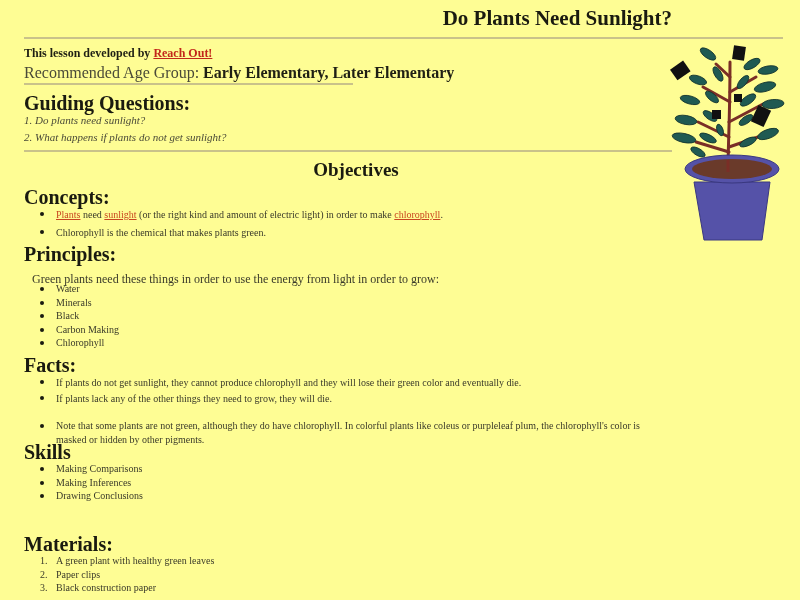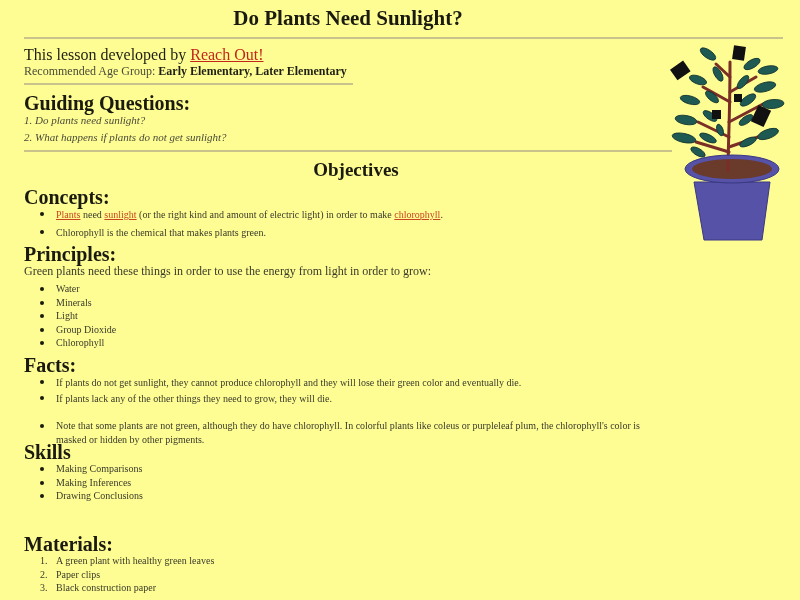--- a/index.html
+++ b/index.html
@@ -3,41 +3,41 @@
 <meta charset="utf-8">
 <style>
   html, body { margin: 0; padding: 0; }
   body {
     width: 800px; height: 600px; overflow: hidden;
     background: #fefd94;
     font-family: "Liberation Serif", "DejaVu Serif", serif;
     color: #2a2a1e;
     position: relative;
   }
-  .title-wrap { position: absolute; left: 24px; top: 6px; width: 648px; text-align: center; }
+  .title-wrap { position: absolute; left: 24px; top: 6px; width: 648px; text-align: right; }
   .title-wrap span { font-size: 21px; font-weight: bold; color: #1a1a10; }
   .rule { position: absolute; height: 0; border-top: 2px solid #c9c28a; }
   .abs { position: absolute; white-space: nowrap; }
-  .dev { font-size: 16px; font-weight: normal; color: #1f1f14; }
+  .dev { font-size: 12px; font-weight: bold; color: #1f1f14; }
   .dev a { color: #c2261b; text-decoration: underline; }
-  .age { font-size: 12px; color: #4a4a38; }
+  .age { font-size: 16px; color: #4a4a38; }
   .age b { color: #1f1f14; }
   h2 { margin: 0; font-size: 20px; font-weight: bold; color: #1a1a10; }
   h2.center { font-size: 19px; }
   .q { font-size: 11px; font-style: italic; color: #4a4a38; line-height: 17px; }
   ul, ol { margin: 0; padding: 0; list-style: none; }
   li { font-size: 10px; line-height: 13.5px; color: #3a3a2a; position: relative; padding-left: 32px; }
   ul li::before {
     content: ""; position: absolute; left: 16px; top: 5px;
     width: 4px; height: 4px; border-radius: 50%; background: #1a1a10;
   }
   ol li .num { position: absolute; left: 16px; top: 0; }
   li.spaced { line-height: 16px; }
   .linky { color: #c8461f; text-decoration: underline; }
-  p.txt { margin: 0; font-size: 12px; color: #3a3a2a; }
+  p.txt { margin: 8px; font-size: 12px; color: #3a3a2a; }
   .plant { position: absolute; left: 668px; top: 42px; width: 120px; height: 205px; }
 </style>
 </head>
 <body>
 
 <div class="title-wrap">
   <span>Do Plants Need Sunlight?</span>
 </div>
 <div class="rule" style="left:24px; top:37px; width:759px;"></div>
 
@@ -66,22 +66,22 @@
     <a href="#" class="linky">Plants</a><span> need </span><a href="#" class="linky">sunlight</a><span> (or the right kind and amount of electric light) in order to make </span><a href="#" class="linky">chlorophyll</a><span>.</span>
   </li>
   <li class="spaced" style="margin-top:2px;">Chlorophyll is the chemical that makes plants green.</li>
 </ul>
 
 <h2 class="abs" style="left:24px; top:243px;">Principles:</h2>
 <p class="abs txt" style="left:24px; top:264px;">Green plants need these things in order to use the energy from light in order to grow:</p>
 <ul class="abs" style="left:24px; top:282px;">
   <li>Water</li>
   <li>Minerals</li>
-  <li>Light</li>
-  <li>Group Dioxide</li>
+  <li>Black</li>
+  <li>Carbon Making</li>
   <li>Chlorophyll</li>
 </ul>
 
 <h2 class="abs" style="left:24px; top:354px;">Facts:</h2>
 <ul class="abs" style="left:24px; top:375px;">
   <li class="spaced">If plants do not get sunlight, they cannot produce chlorophyll and they will lose their green color and eventually die.</li>
   <li class="spaced">If plants lack any of the other things they need to grow, they will die.</li>
   <li class="spaced" style="line-height:14px;margin-top:12px;">
     <span>Note that some plants are not green, although they do have chlorophyll. In colorful plants like coleus or purpleleaf plum, the chlorophyll's color is</span><br>
     <span>masked or hidden by other pigments.</span>

